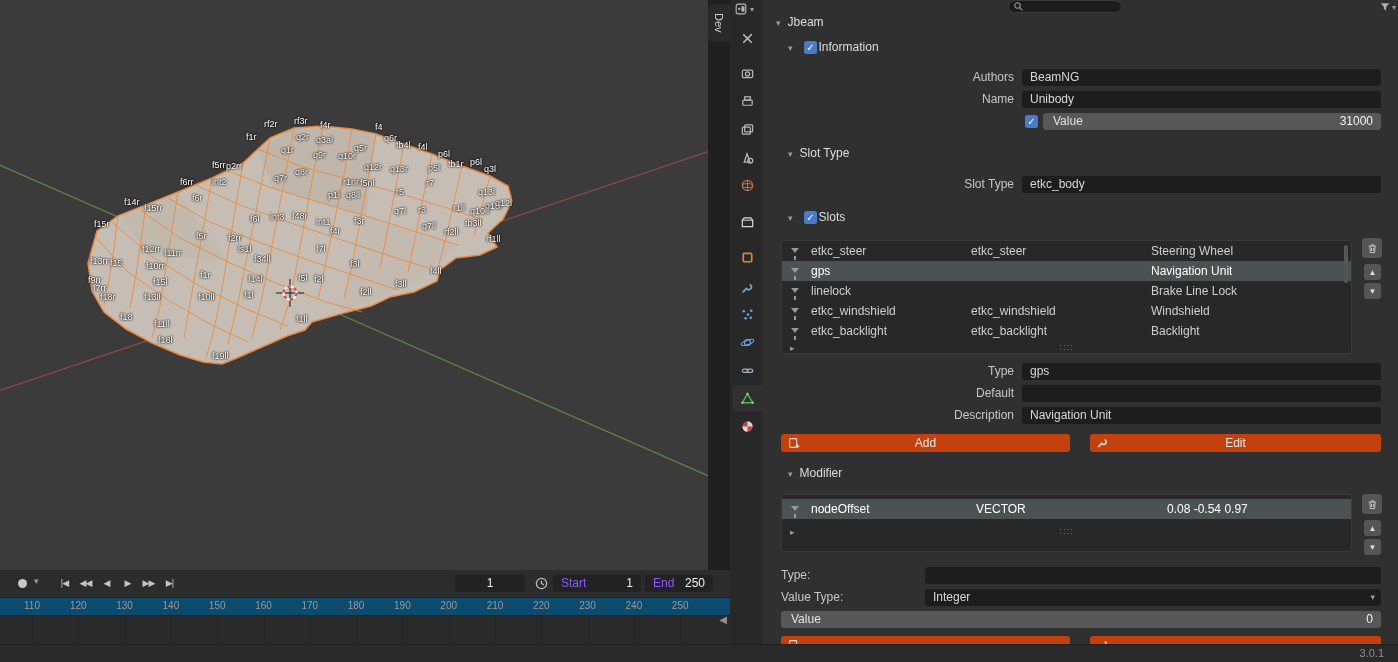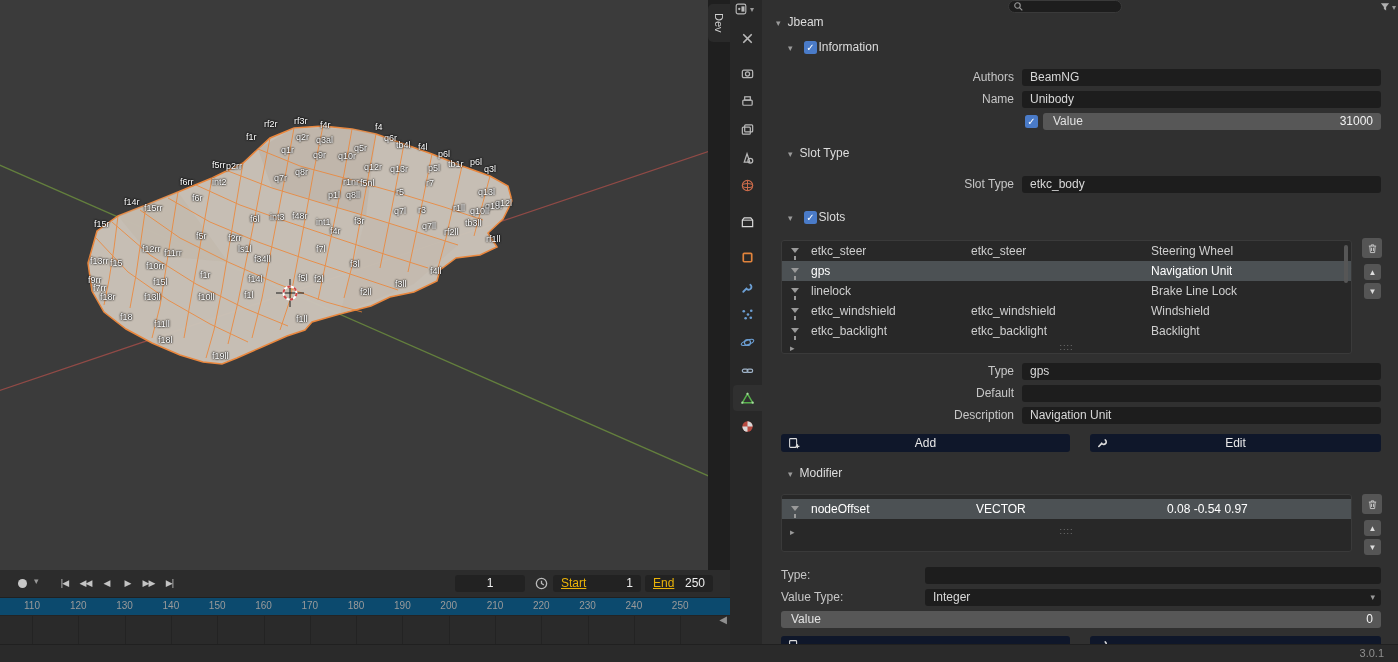--- a/index.html
+++ b/index.html
@@ -23,21 +23,21 @@
   .record-btn{left:12px;top:7px;width:20px;height:13px;display:flex;align-items:center;justify-content:center;cursor:pointer;}
   .record-dot{width:9px;height:9px;border-radius:50%;background:#c8c8c8;}
   .rec-chev{left:34px;top:6px;color:#9a9a9a;font-size:9px;}
   .transport{left:56px;top:5px;display:flex;gap:4px;}
   .tbtn{min-width:17px;height:16px;color:#c4c4c4;font-size:9px;line-height:16px;text-align:center;
         letter-spacing:-1px;cursor:pointer;border-radius:3px;}
   .frame-field{left:455px;top:5px;width:70px;height:17px;background:#222222;border-radius:3px;
                color:#efefef;text-align:center;line-height:17px;cursor:pointer;}
   .clock-icon{left:534px;top:6px;}
   .rng-field{top:5px;height:17px;background:#222222;border-radius:3px;line-height:17px;cursor:pointer;}
-  .rng-field .lbl{color:#eab308;padding-left:8px;text-decoration:underline;}
+  .rng-field .lbl{color:#8b5cf6;padding-left:8px;}
   .rng-field .val{position:absolute;right:8px;color:#efefef;}
   .start-field{left:553px;width:88px;}
   .end-field{left:645px;width:68px;}
   .tl-ruler{position:absolute;left:0;top:28px;width:730px;height:17px;background:#0c4a6e;border-bottom:1px solid #242424;}
   .tick{position:absolute;top:0;transform:translateX(-50%);color:#9a9a9a;font-size:10px;line-height:16px;}
   .tl-track{position:absolute;left:0;top:46px;width:730px;height:28px;background:#2a2a2a;}
   .trackline{position:absolute;top:0;bottom:0;width:1px;background:#232323;}
   .tl-expand{position:absolute;right:3px;top:44px;color:#8f8f8f;font-size:10px;cursor:pointer;}
   
   .tabcol{position:absolute;left:730px;top:0;width:32px;height:644px;background:#282828;}
@@ -60,21 +60,21 @@
   .rlabel{width:252px;text-align:right;color:#c6c6c6;height:17px;line-height:17px;}
   .llabel{color:#c6c6c6;height:17px;line-height:17px;}
   .tfield{height:17px;background:#1d1d1d;border-radius:3px;color:#d8d8d8;line-height:17px;
           padding:0 8px;box-sizing:border-box;cursor:text;white-space:nowrap;overflow:hidden;}
   .slider{height:17px;background:#575757;border-radius:3px;line-height:17px;cursor:ew-resize;}
   .slider .sl{position:absolute;left:10px;color:#e2e2e2;}
   .slider .sv{position:absolute;right:8px;color:#f2f2f2;}
   .dropdown{height:17px;background:#1d1d1d;border-radius:3px;color:#d8d8d8;line-height:17px;
             padding:0 8px;box-sizing:border-box;cursor:pointer;}
   .dropdown::after{content:"▾";position:absolute;right:6px;color:#9a9a9a;font-size:9px;}
-  .btn{background:#0f172a;border-radius:3px;height:18px;color:#e9e9e9;display:flex;
+  .btn{background:#c2410c;border-radius:3px;height:18px;color:#e9e9e9;display:flex;
        align-items:center;justify-content:center;cursor:pointer;}
   .btn .bicon{position:absolute;left:6px;top:2px;}
   .listbox{background:#282828;border:1px solid #3a3a3a;border-radius:3px;box-sizing:border-box;overflow:hidden;}
   .list-row{position:relative;height:20px;line-height:20px;color:#cfcfcf;cursor:pointer;}
   .list-row.selected{background:#4c5154;color:#ffffff;}
   .cell{position:absolute;top:0;white-space:nowrap;overflow:hidden;}
   .rowfunnel{position:absolute;left:9px;top:7px;width:0;height:0;
              border-left:4px solid transparent;border-right:4px solid transparent;border-top:5px solid #9a9a9a;}
   .rowfunnel::after{content:"";position:absolute;left:-1px;top:3px;width:2px;height:4px;background:#9a9a9a;}
   .gripline{position:relative;height:14px;}

